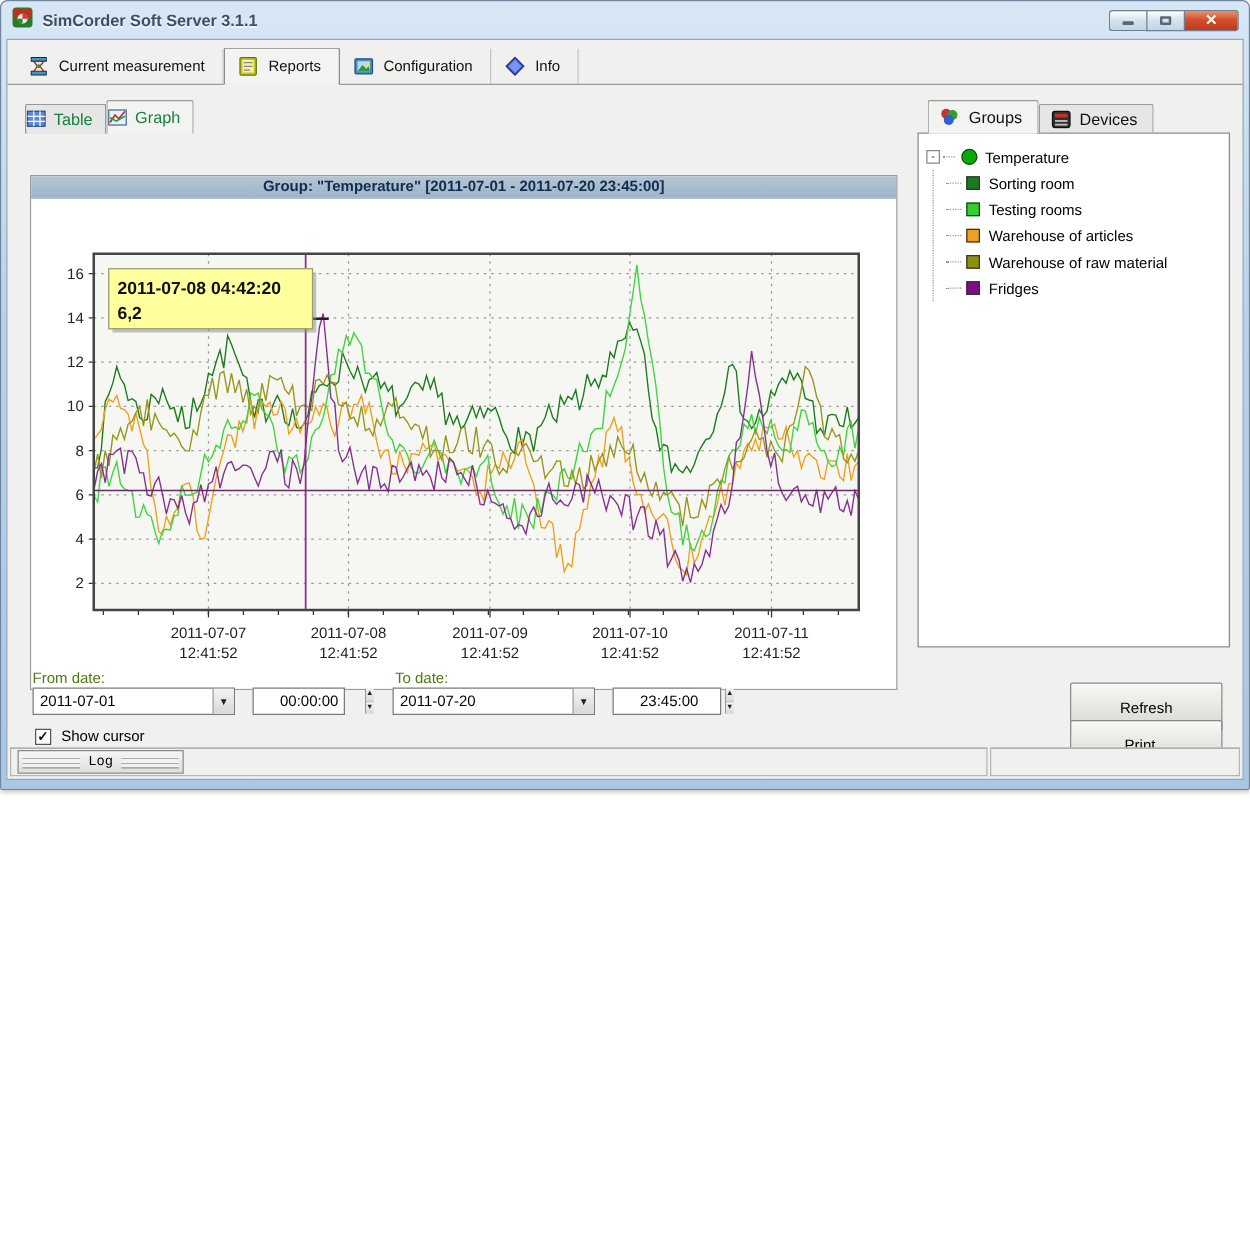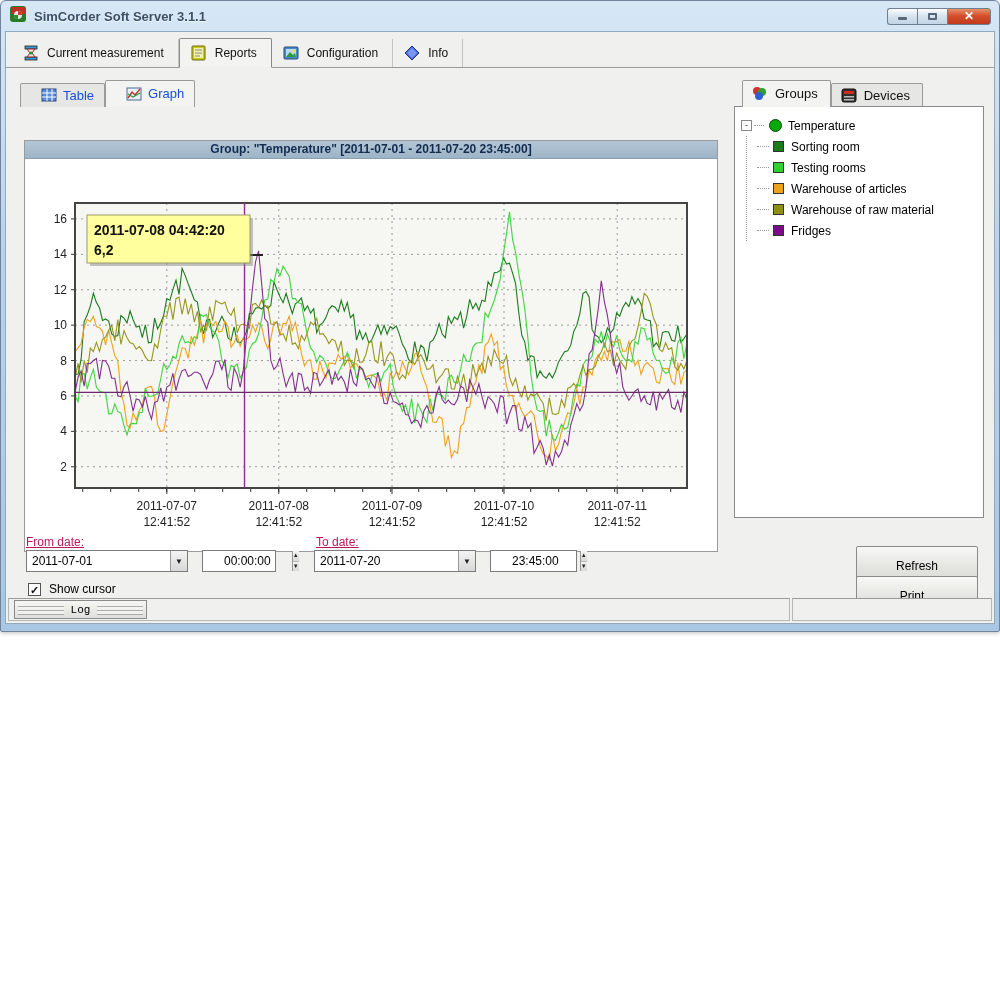--- a/index.html
+++ b/index.html
@@ -29,21 +29,21 @@
 
   
   .main-tabbar { position:absolute; left:0; right:0; top:6px; height:30px; display:flex; align-items:flex-end; padding-left:6px; border-bottom:1px solid #9a9a9a; }
   .mtab { display:flex; align-items:center; gap:7px; padding:5px 14px 6px 10px; font-size:12px; color:#111;
     border-right:1px solid #c4c4c2; height:28px; cursor:default; }
   .mtab.active { border:1px solid #8a8a8a; border-bottom:1px solid #f0f0ee; background:#f3f3f1; height:30px; margin-bottom:-1px; border-radius:2px 2px 0 0; }
   .mtab .ic { width:18px; height:16px; display:inline-flex; }
 
   
   .subtabbar { position:absolute; left:14px; top:48px; height:27px; display:flex; align-items:flex-end; }
-  .stab { display:flex; align-items:center; gap:6px; font-size:13px; color:#1d4ed8; padding:4px 10px 5px 20px;
+  .stab { display:flex; align-items:center; gap:6px; font-size:13px; color:#15803d; padding:4px 10px 5px 0;
     border:1px solid #9a9a9a; border-bottom:none; background:#e6e6e4; height:24px; border-radius:2px 2px 0 0; }
   .stab.active { background:#f3f3f1; height:27px; z-index:3; }
   .stab .ic { width:16px; height:14px; display:inline-flex; }
 
   
   .chart-panel { position:absolute; left:18px; top:108px; width:694px; height:412px; background:#fff; border:1px solid #9a9a9a; }
   .chart-header { height:18px; background:linear-gradient(#b3c6d5,#9db4c6); border-bottom:1px solid #8aa0b2;
     font-size:12px; font-weight:bold; color:#122c50; text-align:center; line-height:17px; }
   #chart-svg { display:block; }
 
@@ -55,21 +55,21 @@
   .rtab .ic { width:18px; height:15px; display:inline-flex; }
   .tree-box { position:absolute; left:728px; top:74px; width:250px; height:412px; background:#fff; border:1px solid #8a8a8a; padding:8px 4px 4px 6px; overflow:hidden; }
   .tree-row { display:flex; align-items:center; height:21px; font-size:12px; color:#000; white-space:nowrap; }
   .expander { width:11px; height:11px; border:1px solid #888; background:#fff; font-size:9px; line-height:9px; text-align:center; color:#333; margin-right:2px; }
   .dash { width:10px; height:0; border-top:1px dotted #9a9a9a; margin-right:2px; }
   .tree-children { margin-left:5px; border-left:1px dotted #9a9a9a; padding-left:10px; }
   .root-icon { width:13px; height:13px; border-radius:50%; border:1px solid #064a06; margin:0 6px 0 3px; }
   .leaf-icon { width:11px; height:11px; border:1px solid #333; margin:0 7px 0 2px; }
 
   
-  .ctl-label { position:absolute; font-size:12px; color:#be185d;text-decoration:underline; }
+  .ctl-label { position:absolute; font-size:12px; color:#4d7c0f; }
   .combo { position:absolute; height:22px; background:#fff; border:1px solid #7b7b7b; display:flex; align-items:center; font-size:12px; }
   .combo .val { flex:1; padding:0 5px; }
   .combo .drop { width:17px; height:100%; border-left:1px solid #9a9a9a; background:linear-gradient(#f4f4f4,#d8d8d8); display:flex; align-items:center; justify-content:center; font-size:8px; color:#222; }
   .spin { position:absolute; height:22px; background:#fff; border:1px solid #7b7b7b; display:flex; align-items:center; font-size:12px; }
   .spin .val { flex:1; padding:0 21px; }
   .spin .updown { width:16px; height:100%; border-left:1px solid #9a9a9a; display:flex; flex-direction:column; }
   .spin .updown span { flex:1; background:linear-gradient(#f4f4f4,#d8d8d8); border-bottom:1px solid #bbb; font-size:6px; line-height:9px; text-align:center; color:#222; }
   .spin .updown span:last-child { border-bottom:none; }
   .checkbox-row { position:absolute; left:22px; top:580px; display:flex; align-items:center; gap:8px; font-size:12px; }
   .cbox { width:13px; height:13px; border:1px solid #555; background:#fff; font-size:11px; line-height:12px; text-align:center; color:#111; font-weight:bold; }

